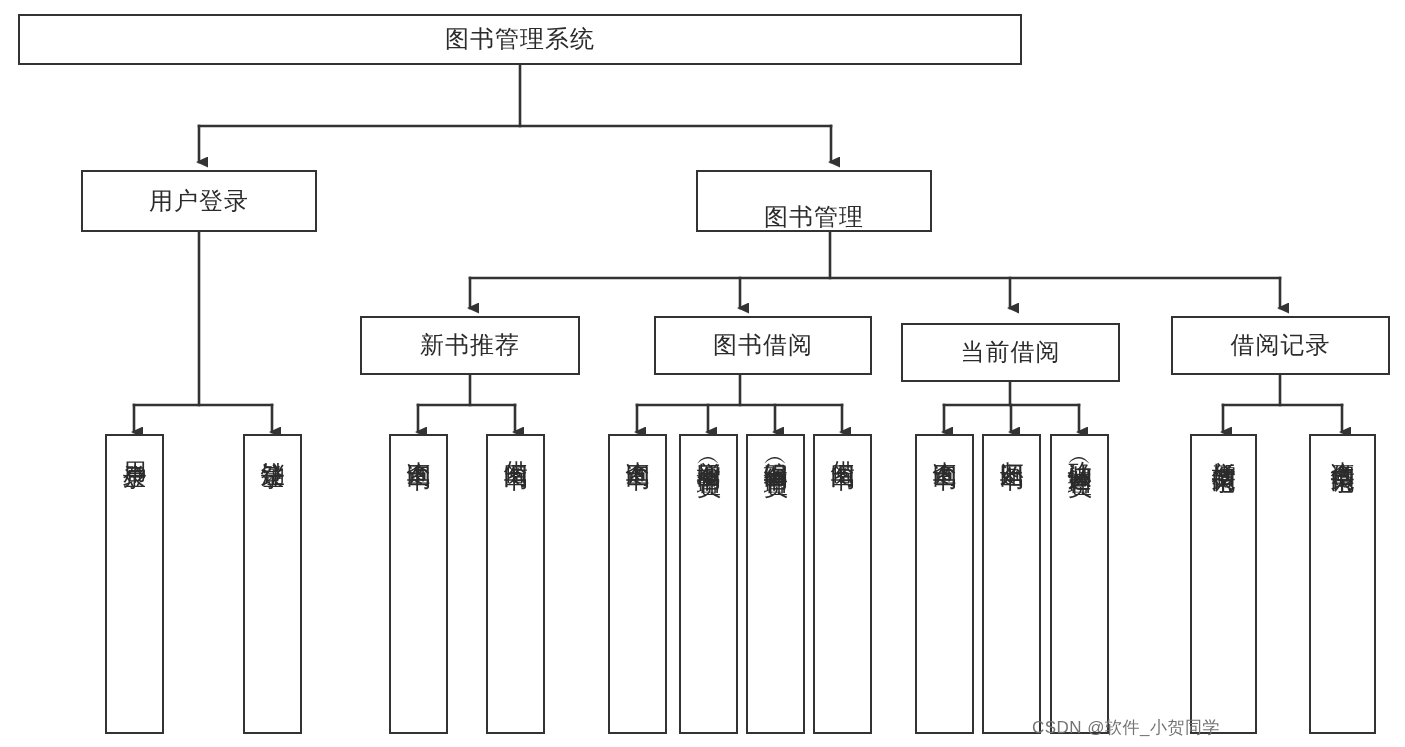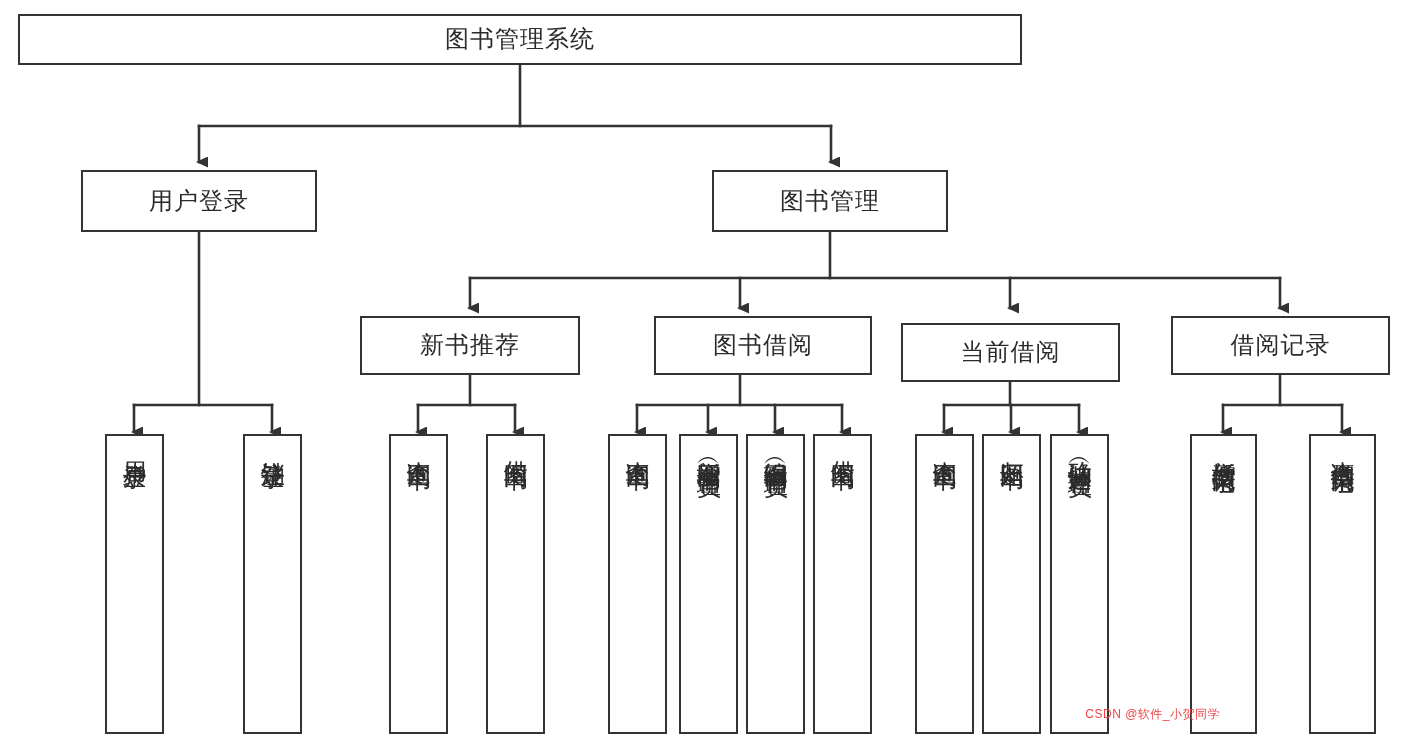--- a/index.html
+++ b/index.html
@@ -16,22 +16,22 @@
     color:#2b2b2b;
   }
   .node.horiz{font-size:24px;line-height:1.1;letter-spacing:1px;}
   .node.vert{
     writing-mode:vertical-rl;text-orientation:upright;
     font-size:24px;line-height:1.18;letter-spacing:2px;
     padding:6px 0;justify-content:flex-start;align-items:center;
   }
   .node.vert .lbl{display:block;}
   .watermark{
-    position:absolute;right:8px;bottom:24px;
-    font-size:12px;color:#ef4444;letter-spacing:.5px;
+    position:absolute;right:8px;bottom:8px;
+    font-size:17px;color:#737373;letter-spacing:.5px;
     pointer-events:none;white-space:nowrap;
   }
 </style>
 </head>
 <body>
 
 <div id="stage">
 
   <svg id="wires" viewBox="0 0 1405 747" xmlns="http://www.w3.org/2000/svg">
     <defs>
@@ -85,21 +85,21 @@
     </g>
   </svg>
 
   <div class="node horiz" style="left:18px;top:14px;width:1004px;height:51px;">
     <span class="lbl">图书管理系统</span>
   </div>
 
   <div class="node horiz" style="left:81px;top:170px;width:236px;height:62px;">
     <span class="lbl">用户登录</span>
   </div>
-  <div class="node horiz" style="left:712px;top:170px;width:236px;height:62px;">
+  <div class="node horiz" style="left:696px;top:170px;width:236px;height:62px;align-items:flex-end;">
     <span class="lbl">图书管理</span>
   </div>
 
   <div class="node horiz" style="left:360px;top:316px;width:220px;height:59px;">
     <span class="lbl">新书推荐</span>
   </div>
   <div class="node horiz" style="left:632px;top:316px;width:218px;height:59px;margin-left:22px;">
     <span class="lbl">图书借阅</span>
   </div>
   <div class="node horiz" style="left:901px;top:316px;width:219px;height:59px;margin-top:7px;">

